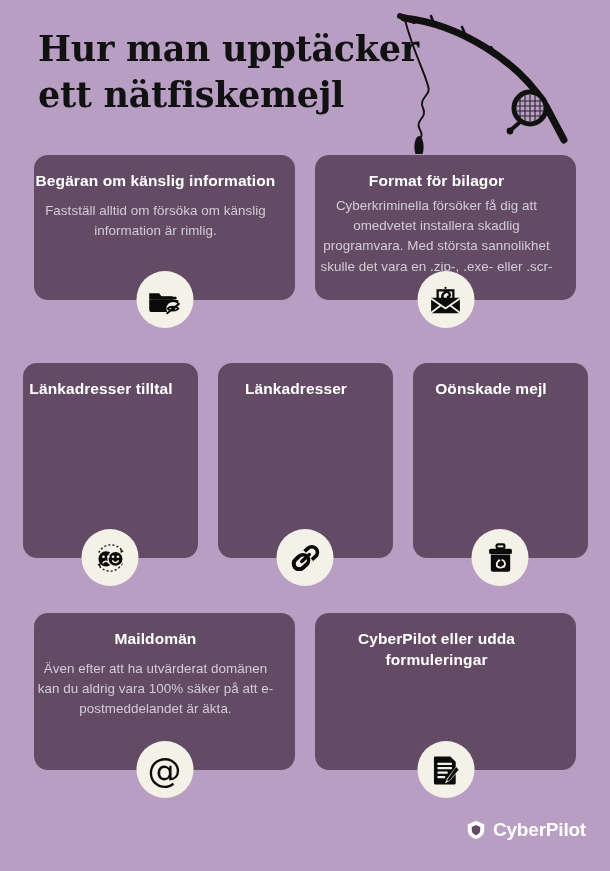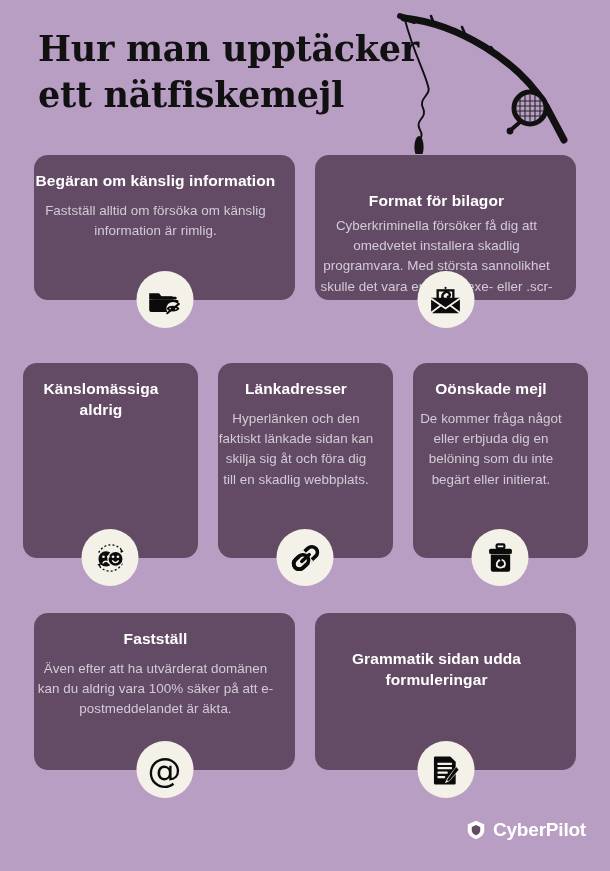--- a/index.html
+++ b/index.html
@@ -80,21 +80,21 @@
   .card-r3 { height: 157px; }
 
   .card-title {
     color: #ffffff;
     font-weight: 700;
     font-size: 15.5px;
     line-height: 1.33;
     letter-spacing: 0.1px;
     margin-bottom: 9px;
   }
-  .card-title.tight { margin-bottom: 4px; margin-top: 20px; }
+  .card-title.tight { margin-bottom: 4px; }
 
   .card-body {
     color: #d3cbd6;
     font-size: 13.4px;
     line-height: 1.52;
     letter-spacing: 0.05px;
   }
 
   
   .icon-badge {
@@ -214,21 +214,21 @@
           <circle cx="20" cy="6.6" r="1.2" fill="#0b0b0b"></circle>
         </svg>
       </div>
     </div>
 
   </div>
 
   <div class="row row-2">
 
     <div class="card card-w-small card-r2">
-      <div class="card-title">Känslomässiga aldrig</div>
+      <div class="card-title">Länkadresser tilltal</div>
       <div class="icon-badge">
         <svg viewBox="0 0 40 40" width="36" height="36" aria-hidden="true">
           <g fill="none" stroke="#0b0b0b" stroke-width="1.5" stroke-dasharray="2.2 2.4">
             <path d="M7 14 A 15 15 0 0 1 33 12"></path>
             <path d="M33 26 A 15 15 0 0 1 7 28"></path>
           </g>
           <path d="M31.4 10.2 L 34.6 12.4 L 31 14.6 Z" fill="#0b0b0b"></path>
           <path d="M8.6 29.8 L 5.4 27.6 L 9 25.4 Z" fill="#0b0b0b"></path>
           <circle cx="15" cy="21" r="8.4" fill="#0b0b0b"></circle>
           <circle cx="25.6" cy="21" r="8.4" fill="#0b0b0b" stroke="#f4f2e8" stroke-width="1.4"></circle>
@@ -237,37 +237,35 @@
           <path d="M11.8 25.4 a3.6 3.6 0 0 1 6.2 0" fill="none" stroke="#f4f2e8" stroke-width="1.7" stroke-linecap="round"></path>
           <circle cx="22.8" cy="18.6" r="1.5" fill="#f4f2e8"></circle>
           <circle cx="28.3" cy="18.6" r="1.5" fill="#f4f2e8"></circle>
           <path d="M22.4 23.2 a3.6 3.6 0 0 0 6.2 0" fill="none" stroke="#f4f2e8" stroke-width="1.7" stroke-linecap="round"></path>
         </svg>
       </div>
     </div>
 
     <div class="card card-w-small card-r2">
       <div class="card-title">Länkadresser</div>
-      <div class="card-body">Hyperlänken och den faktiskt länkade sidan kan skilja sig åt och föra dig till en skadlig webbplats.</div>
       <div class="icon-badge">
         <svg viewBox="0 0 40 40" width="34" height="34" aria-hidden="true">
           <g transform="rotate(-42 20 20)">
             <rect x="3.5" y="13.5" width="19" height="13" rx="6.5" fill="none" stroke="#0b0b0b" stroke-width="4.4"></rect>
             <rect x="17.5" y="13.5" width="19" height="13" rx="6.5" fill="none" stroke="#0b0b0b" stroke-width="4.4"></rect>
             <rect x="15.6" y="11.4" width="8.8" height="17.2" fill="#f4f2e8"></rect>
             <rect x="3.5" y="13.5" width="19" height="13" rx="6.5" fill="none" stroke="#0b0b0b" stroke-width="4.4"></rect>
             <path d="M14 20 h12" stroke="#0b0b0b" stroke-width="4" stroke-linecap="round"></path>
           </g>
         </svg>
       </div>
     </div>
 
     <div class="card card-w-small card-r2">
       <div class="card-title">Oönskade mejl</div>
-      <div class="card-body">De kommer fråga något eller erbjuda dig en belöning som du inte begärt eller initierat.</div>
       <div class="icon-badge">
         <svg viewBox="0 0 40 40" width="34" height="34" aria-hidden="true">
           <rect x="15.4" y="4" width="9.2" height="4.6" rx="1.4" fill="none" stroke="#0b0b0b" stroke-width="2.6"></rect>
           <rect x="6.6" y="9" width="26.8" height="6.4" rx="2" fill="#0b0b0b"></rect>
           <path d="M8.6 16 h22.8 v17.6 a2.6 2.6 0 0 1 -2.6 2.6 H11.2 a2.6 2.6 0 0 1 -2.6 -2.6 Z" fill="#0b0b0b"></path>
           <g fill="none" stroke="#f4f2e8" stroke-width="2.1" stroke-linecap="round">
             <path d="M16.2 29.8 a5 5 0 0 1 2.6 -7"></path>
             <path d="M22.2 22.4 a5 5 0 0 1 2.2 7.4"></path>
             <path d="M23.8 29.6 a5 5 0 0 1 -7.4 0.4"></path>
           </g>
@@ -275,31 +273,31 @@
           <path d="M25.4 30.8 L 23 31.6 L 23.6 29 Z" fill="#f4f2e8"></path>
         </svg>
       </div>
     </div>
 
   </div>
 
   <div class="row row-3">
 
     <div class="card card-w-big card-r3">
-      <div class="card-title">Fastställ</div>
+      <div class="card-title">Maildomän</div>
       <div class="card-body">Även efter att ha utvärderat domänen kan du aldrig vara 100% säker på att e-postmeddelandet är äkta.</div>
       <div class="icon-badge">
         <svg viewBox="0 0 40 40" width="40" height="40" aria-hidden="true">
           <text x="20" y="31.5" text-anchor="middle" font-family="DejaVu Sans, sans-serif" font-size="34" font-weight="400" fill="#0b0b0b">@</text>
         </svg>
       </div>
     </div>
 
     <div class="card card-w-big card-r3">
-      <div class="card-title tight">Grammatik sidan udda formuleringar</div>
+      <div class="card-title tight">CyberPilot eller udda formuleringar</div>
       <div class="icon-badge">
         <svg viewBox="0 0 40 40" width="34" height="34" aria-hidden="true">
           <path d="M8 4 h17.6 l6.4 6.4 v25.2 a1.6 1.6 0 0 1 -1.6 1.6 H8 A1.6 1.6 0 0 1 6.4 35.6 V5.6 A1.6 1.6 0 0 1 8 4 Z" fill="#0b0b0b"></path>
           <g fill="#f4f2e8">
             <rect x="10.6" y="11.4" width="17" height="2.6" rx="0.6"></rect>
             <rect x="10.6" y="16.6" width="17" height="2.6" rx="0.6"></rect>
             <rect x="10.6" y="21.8" width="12" height="2.6" rx="0.6"></rect>
             <rect x="10.6" y="27" width="9" height="2.6" rx="0.6"></rect>
           </g>
           <g transform="rotate(4 27 26)">

